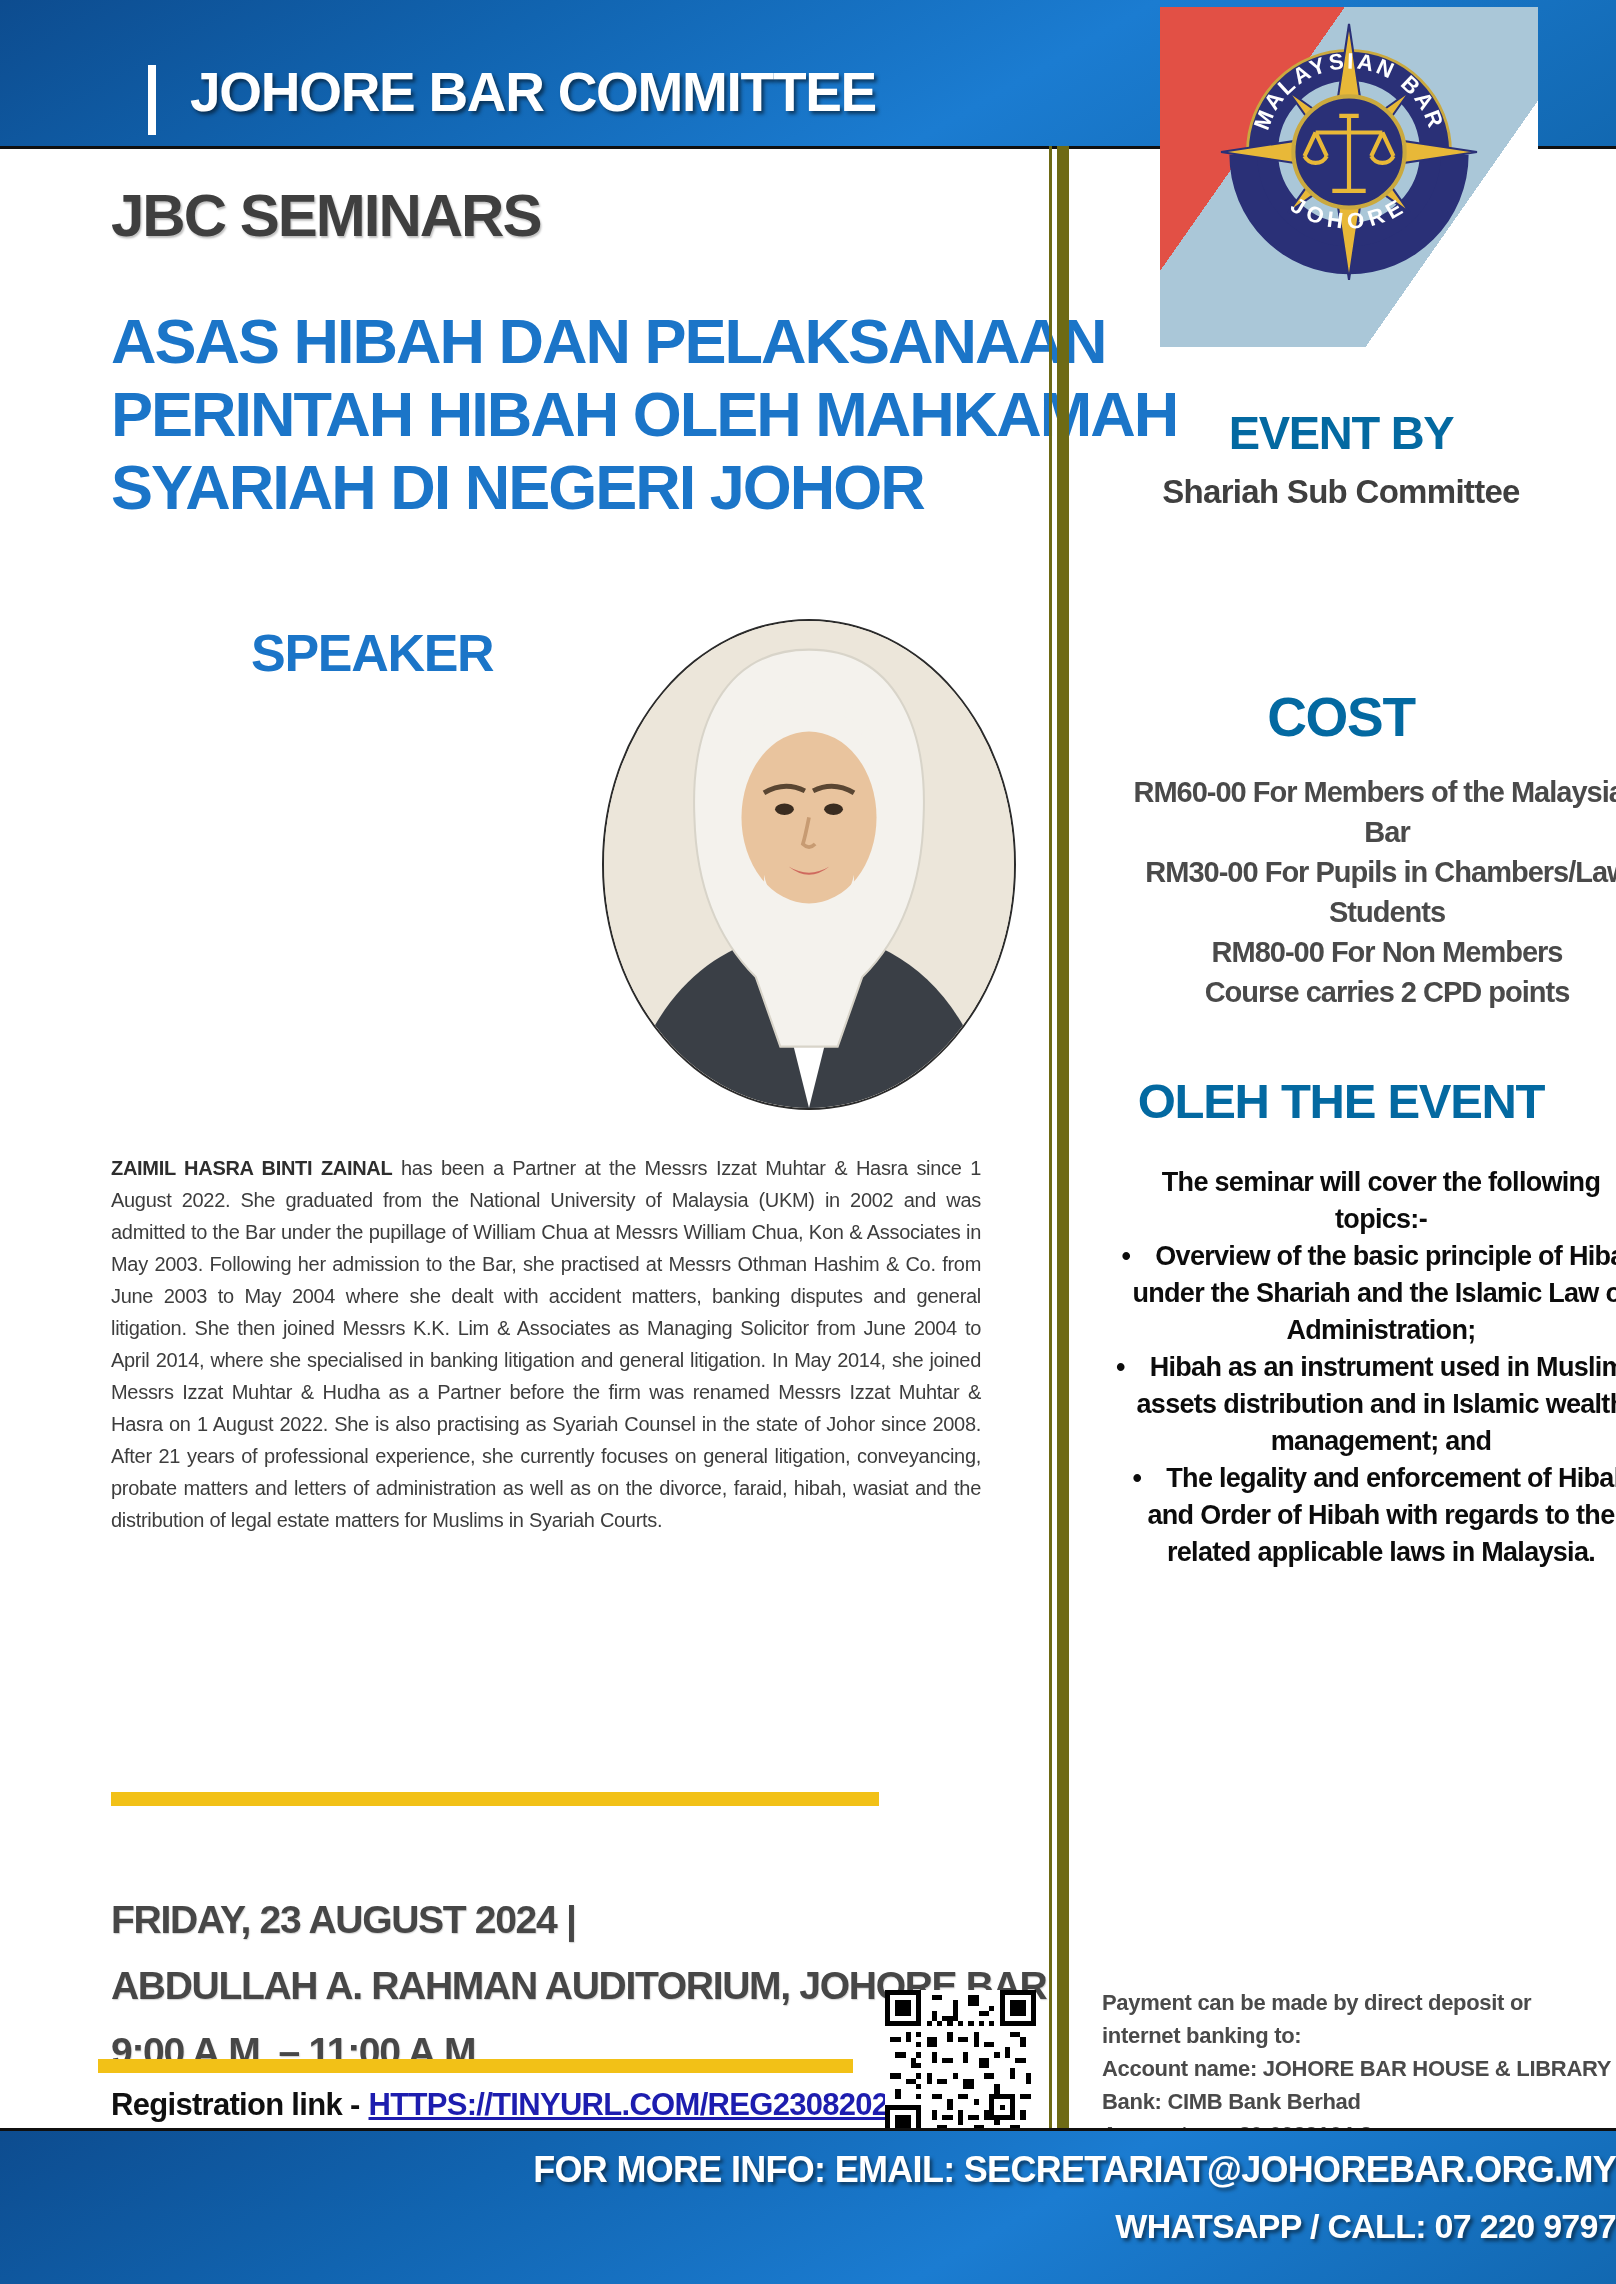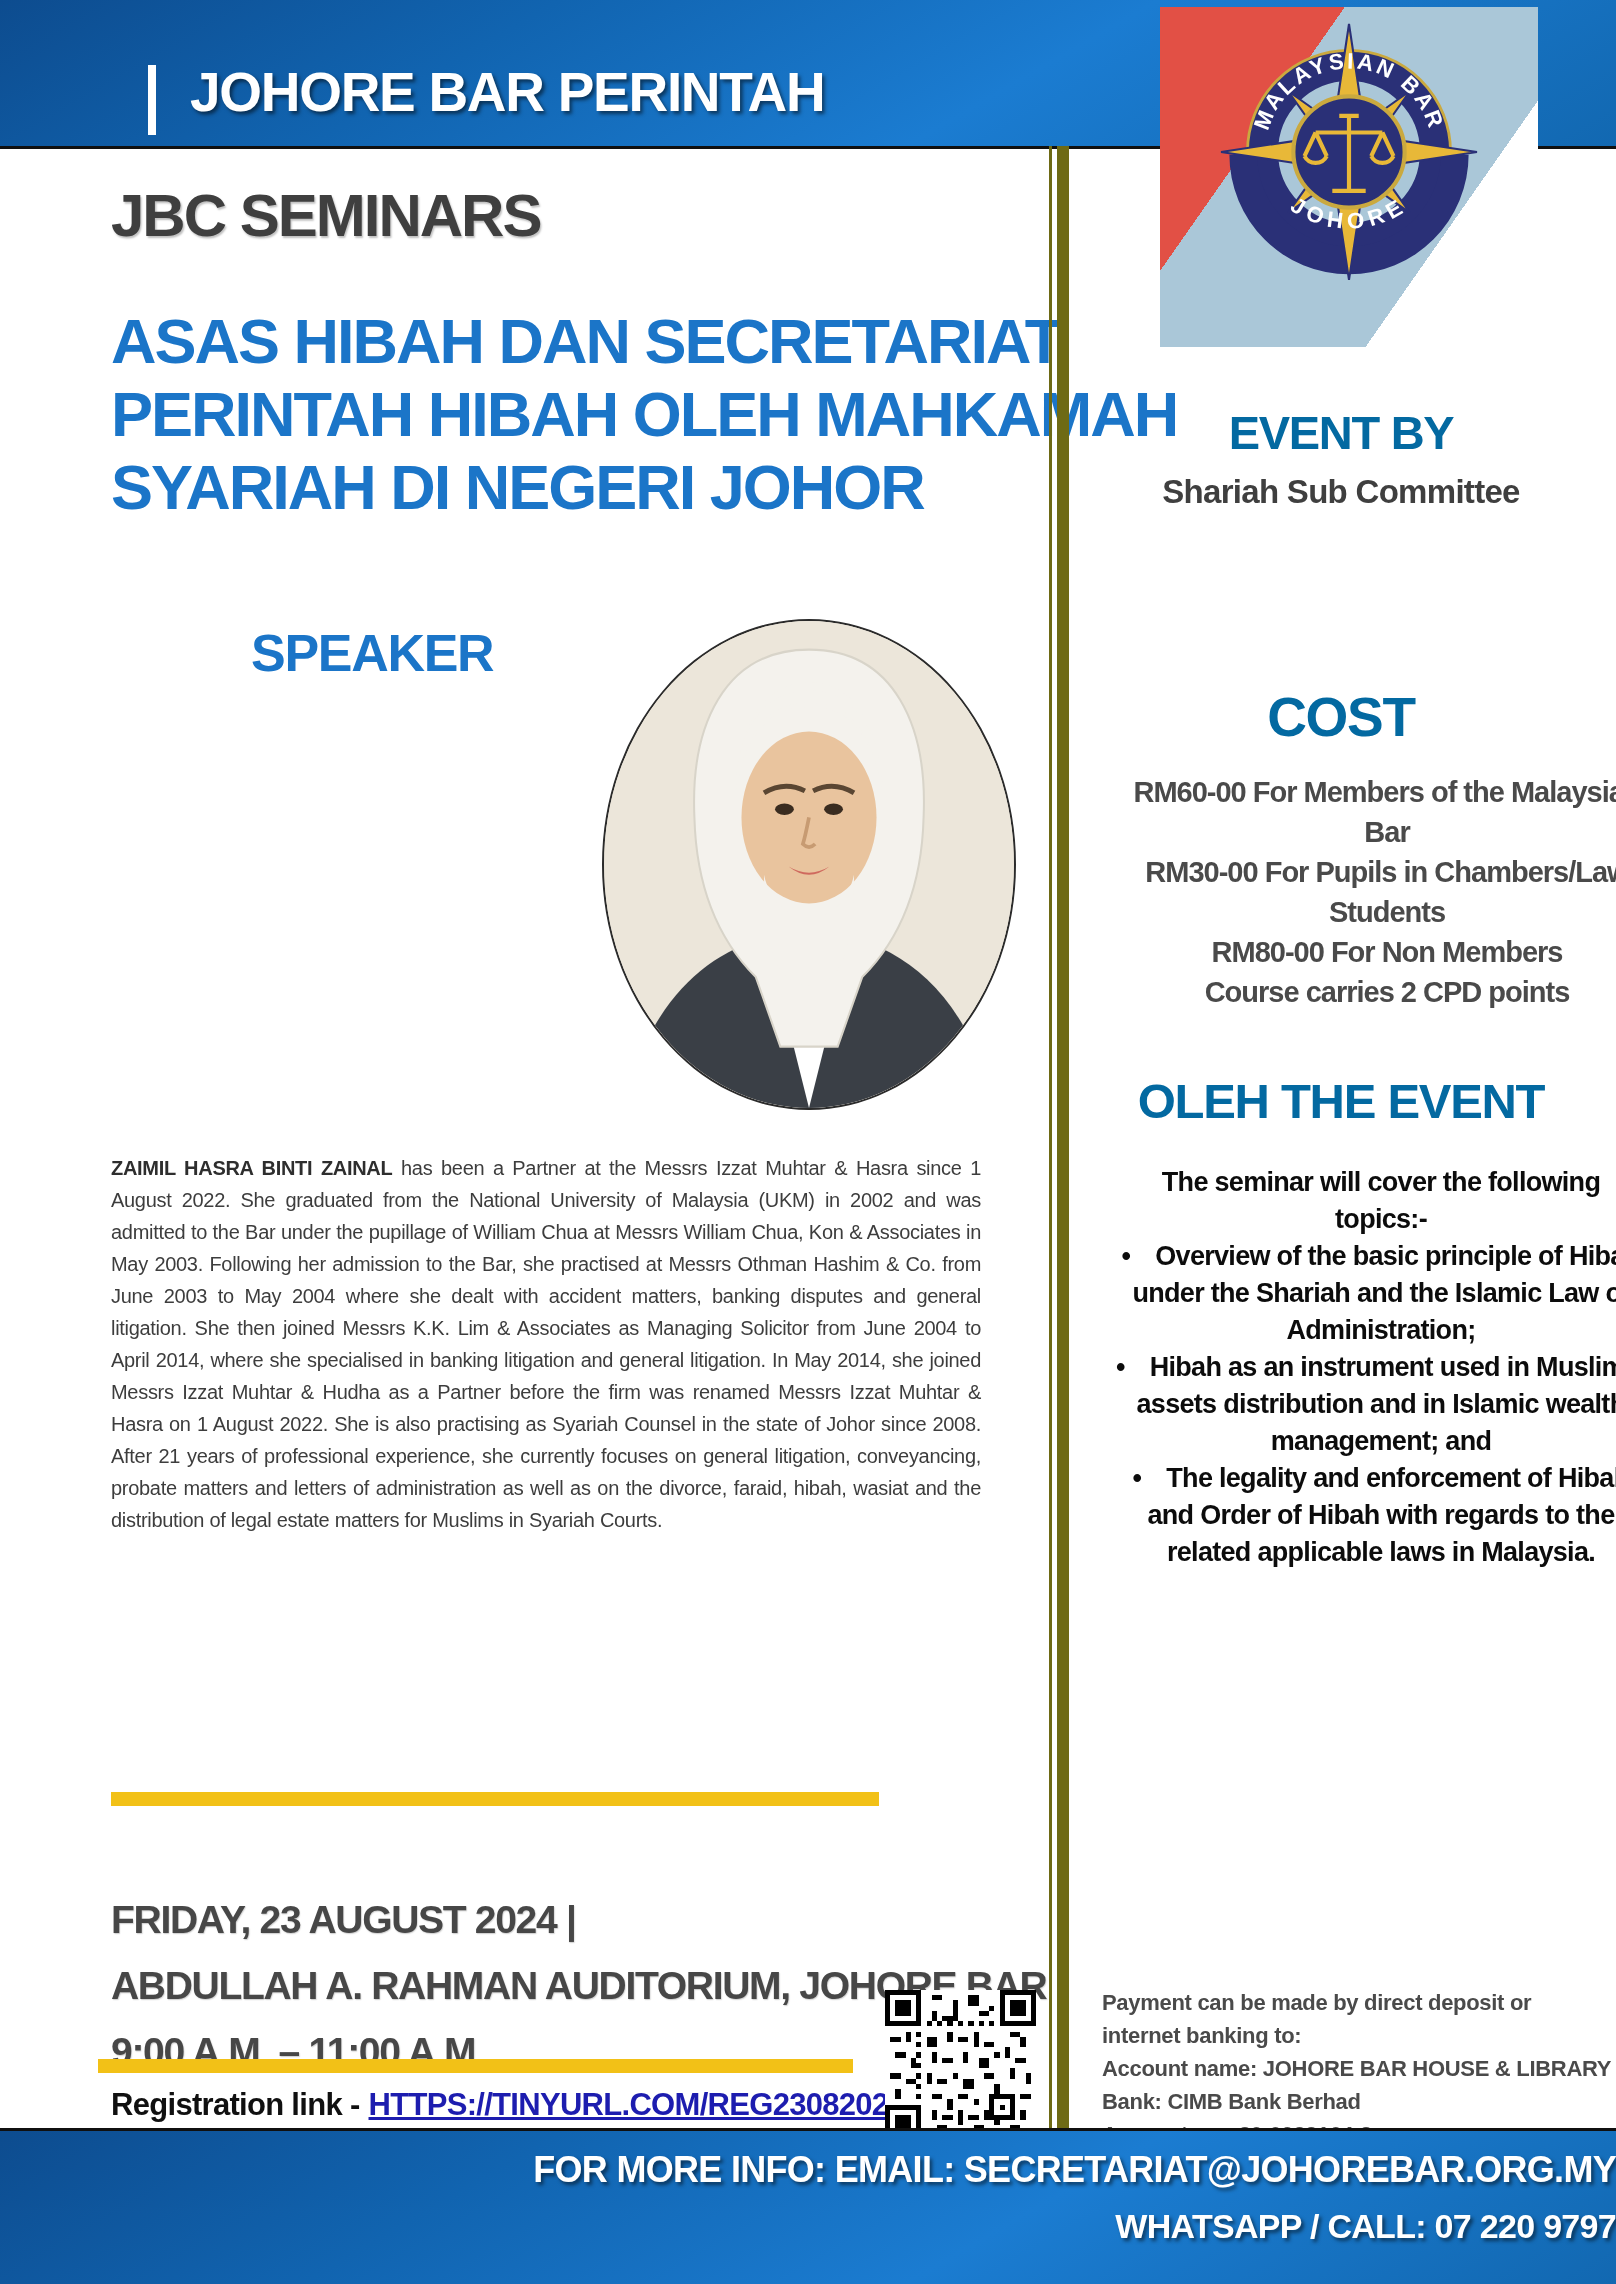--- a/index.html
+++ b/index.html
@@ -94,21 +94,21 @@
     color:#4a4a4a;line-height:33px;text-align:left;white-space:nowrap;
   }
 </style>
 </head>
 <body>
 
 <div class="page">
 
   <div class="band header-band">
     <div class="header-accent"></div>
-    <div class="org-title">JOHORE BAR PERINTAH</div>
+    <div class="org-title">JOHORE BAR COMMITTEE</div>
   </div>
 
   <div class="logo-card">
     <svg width="306" height="323" viewBox="0 0 220 232">
 
       <circle cx="110" cy="98" r="62" fill="none" stroke="#2a3077" stroke-width="22"></circle>
       <circle cx="110" cy="98" r="73" fill="none" stroke="#caa93f" stroke-width="2"></circle>
 
       <path d="M 24,100 a 86,86 0 0 0 172,0 l -20,0 a 66,66 0 0 1 -132,0 z" fill="#2a3077"></path>
 
@@ -134,21 +134,21 @@
       </text>
       <text font-family="Liberation Sans, sans-serif" font-size="16" font-weight="bold" fill="#ffffff" letter-spacing="4">
         <textPath href="#arcBot" startOffset="50%" text-anchor="middle">JOHORE</textPath>
       </text>
     </svg>
   </div>
 
   <div class="kicker">JBC SEMINARS</div>
 
   <div class="seminar-title">
-    <div>ASAS HIBAH DAN SECRETARIAT</div>
+    <div>ASAS HIBAH DAN PELAKSANAAN</div>
     <div>PERINTAH HIBAH OLEH MAHKAMAH</div>
     <div>SYARIAH DI NEGERI JOHOR</div>
   </div>
 
   <div class="speaker-heading">SPEAKER</div>
 
   <div class="speaker-photo">
     <svg width="410" height="487" viewBox="0 0 200 238">
       <rect x="0" y="0" width="200" height="238" fill="#ece6da"></rect>
 

